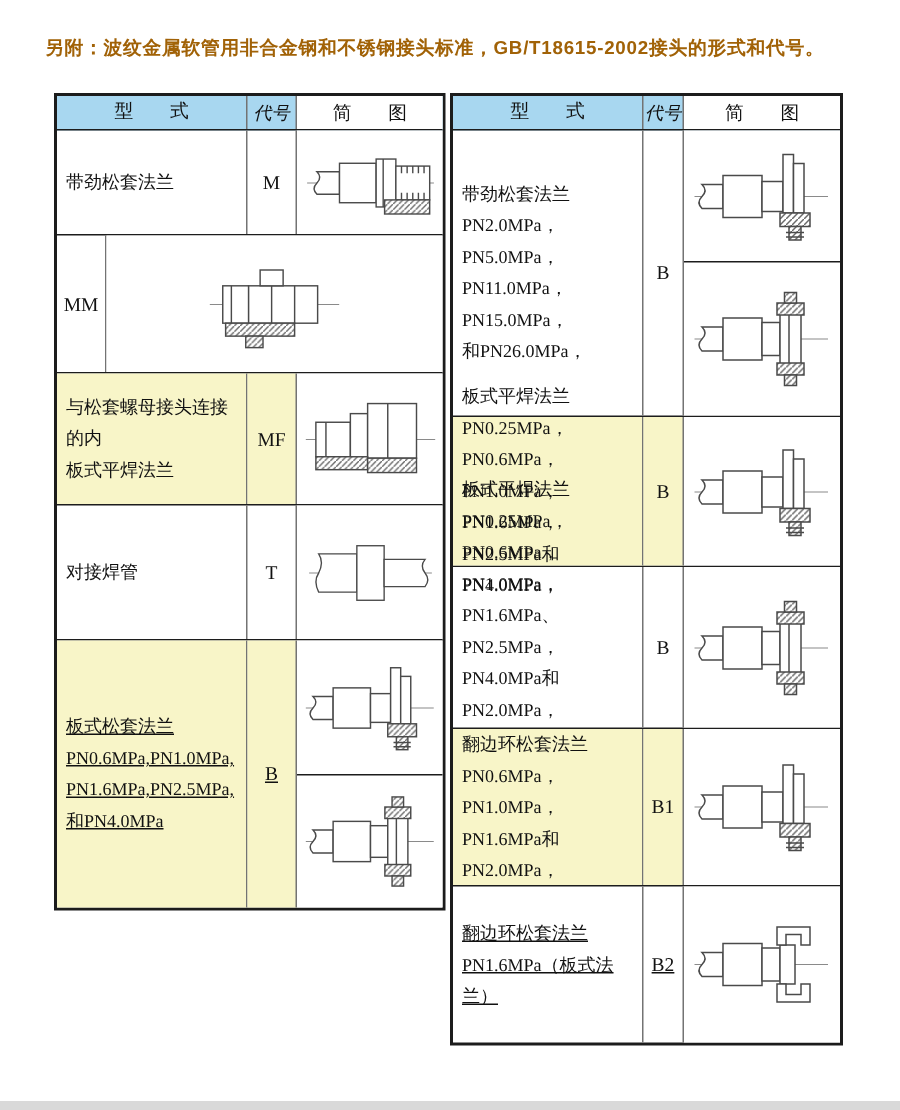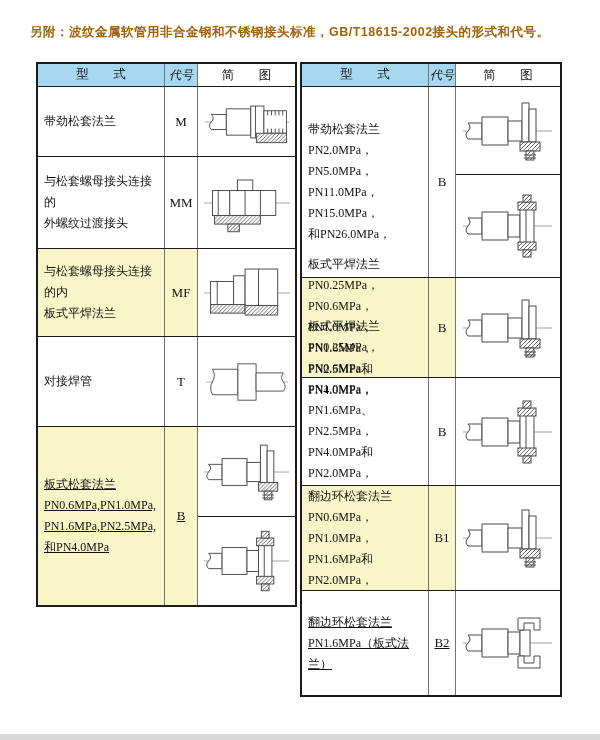--- a/index.html
+++ b/index.html
@@ -164,22 +164,20 @@
       <div class="td c2">M</div>
       <div class="td c3">
         <svg class="fit" width="92" height="62" viewBox="0 0 96 66">
             <use href="#sym-m"></use>
           </svg>
       </div>
     </div>
 
 
     <div class="tr" style="height:92px">
-      <div class="td c1">与松套螺母接头连接的
-外螺纹过渡接头</div>
       <div class="td c2">MM</div>
       <div class="td c3">
         <svg class="fit" width="92" height="64" viewBox="0 0 96 66">
             <use href="#sym-mm"></use>
           </svg>
       </div>
     </div>
 
     <div class="tr hl" style="height:88px">
       <div class="td c1">与松套螺母接头连接的内

